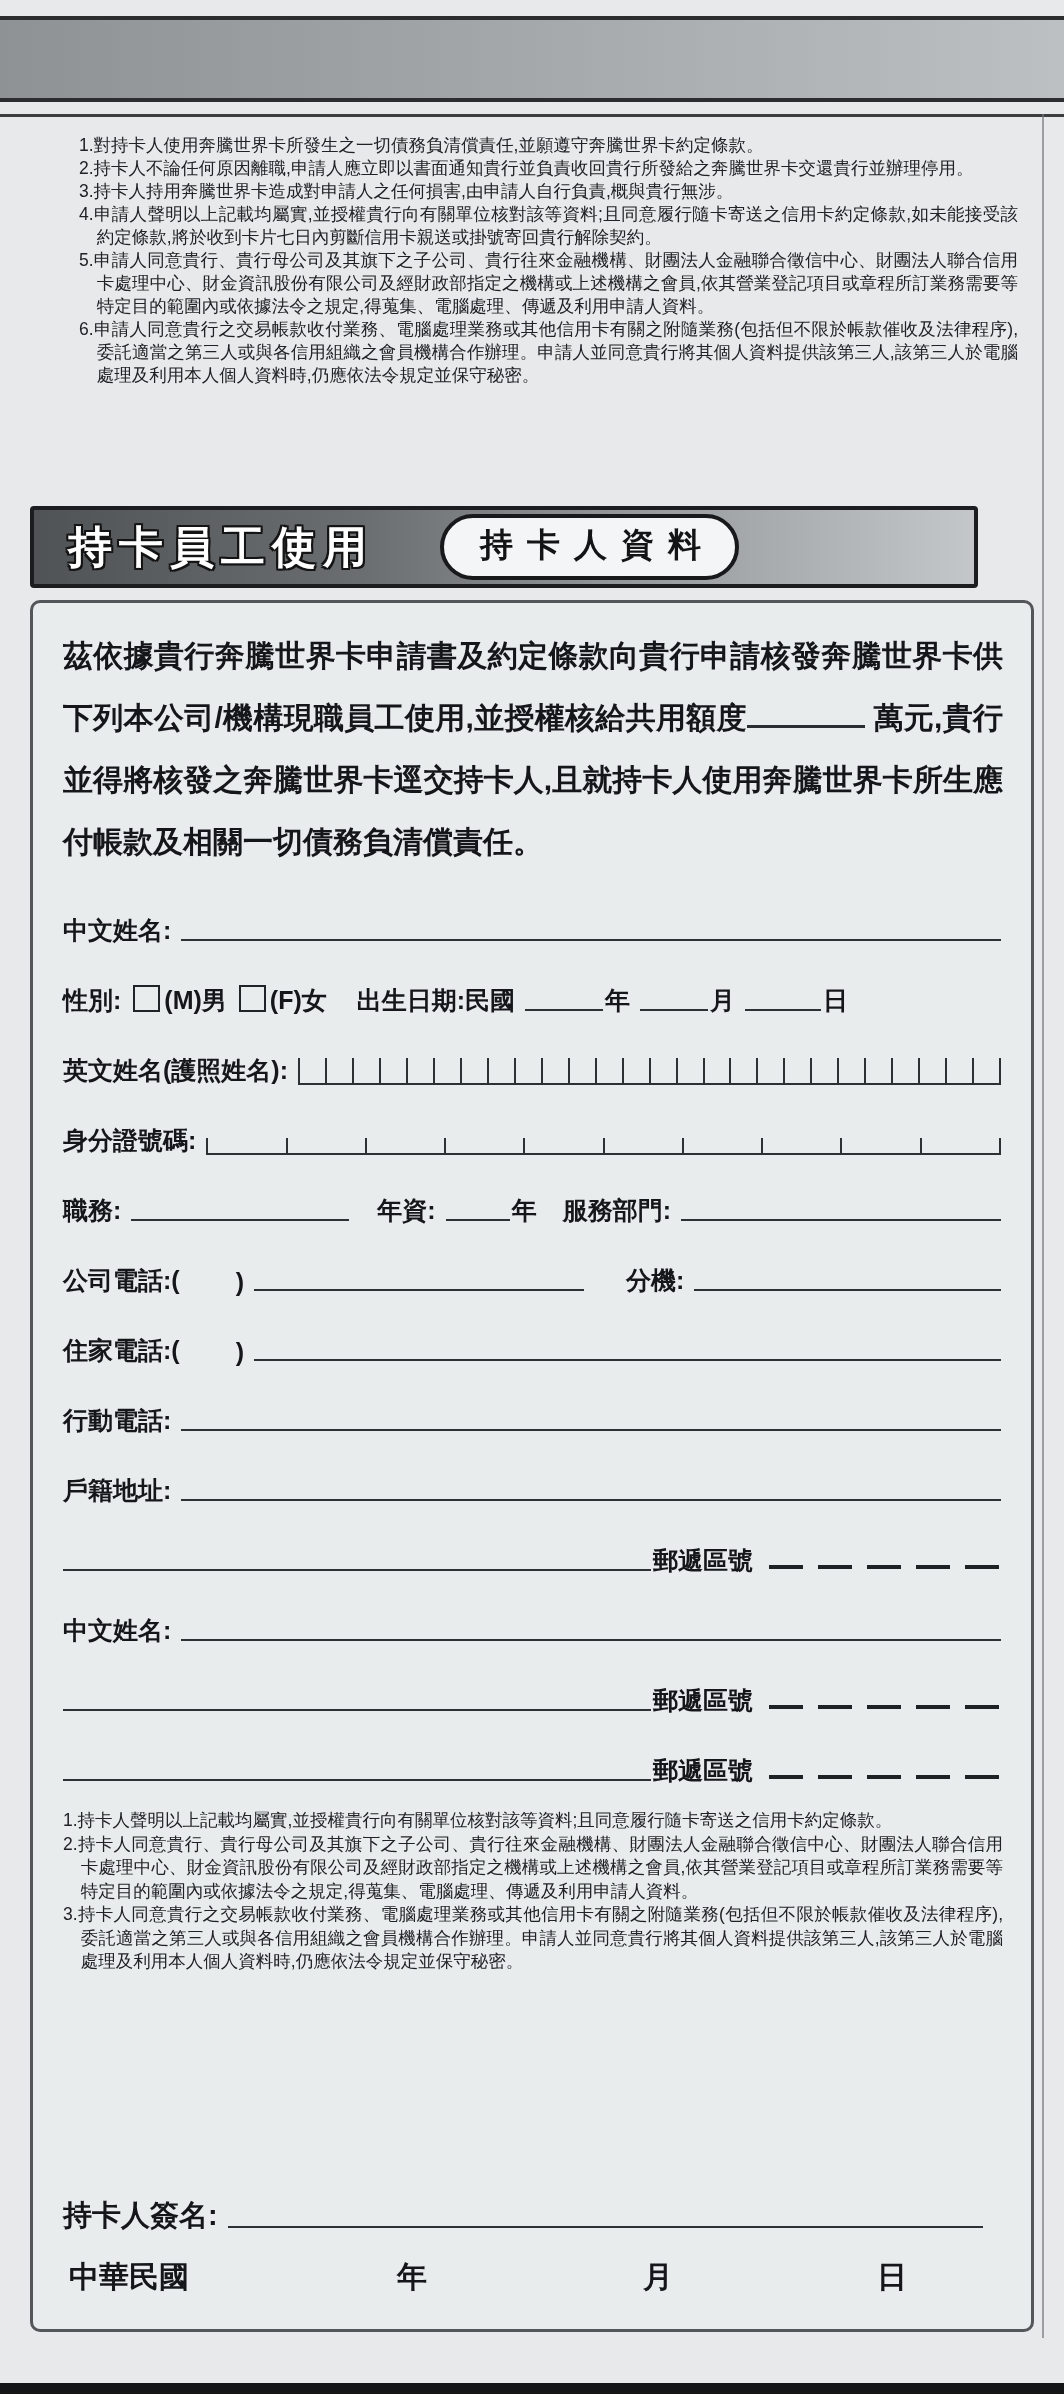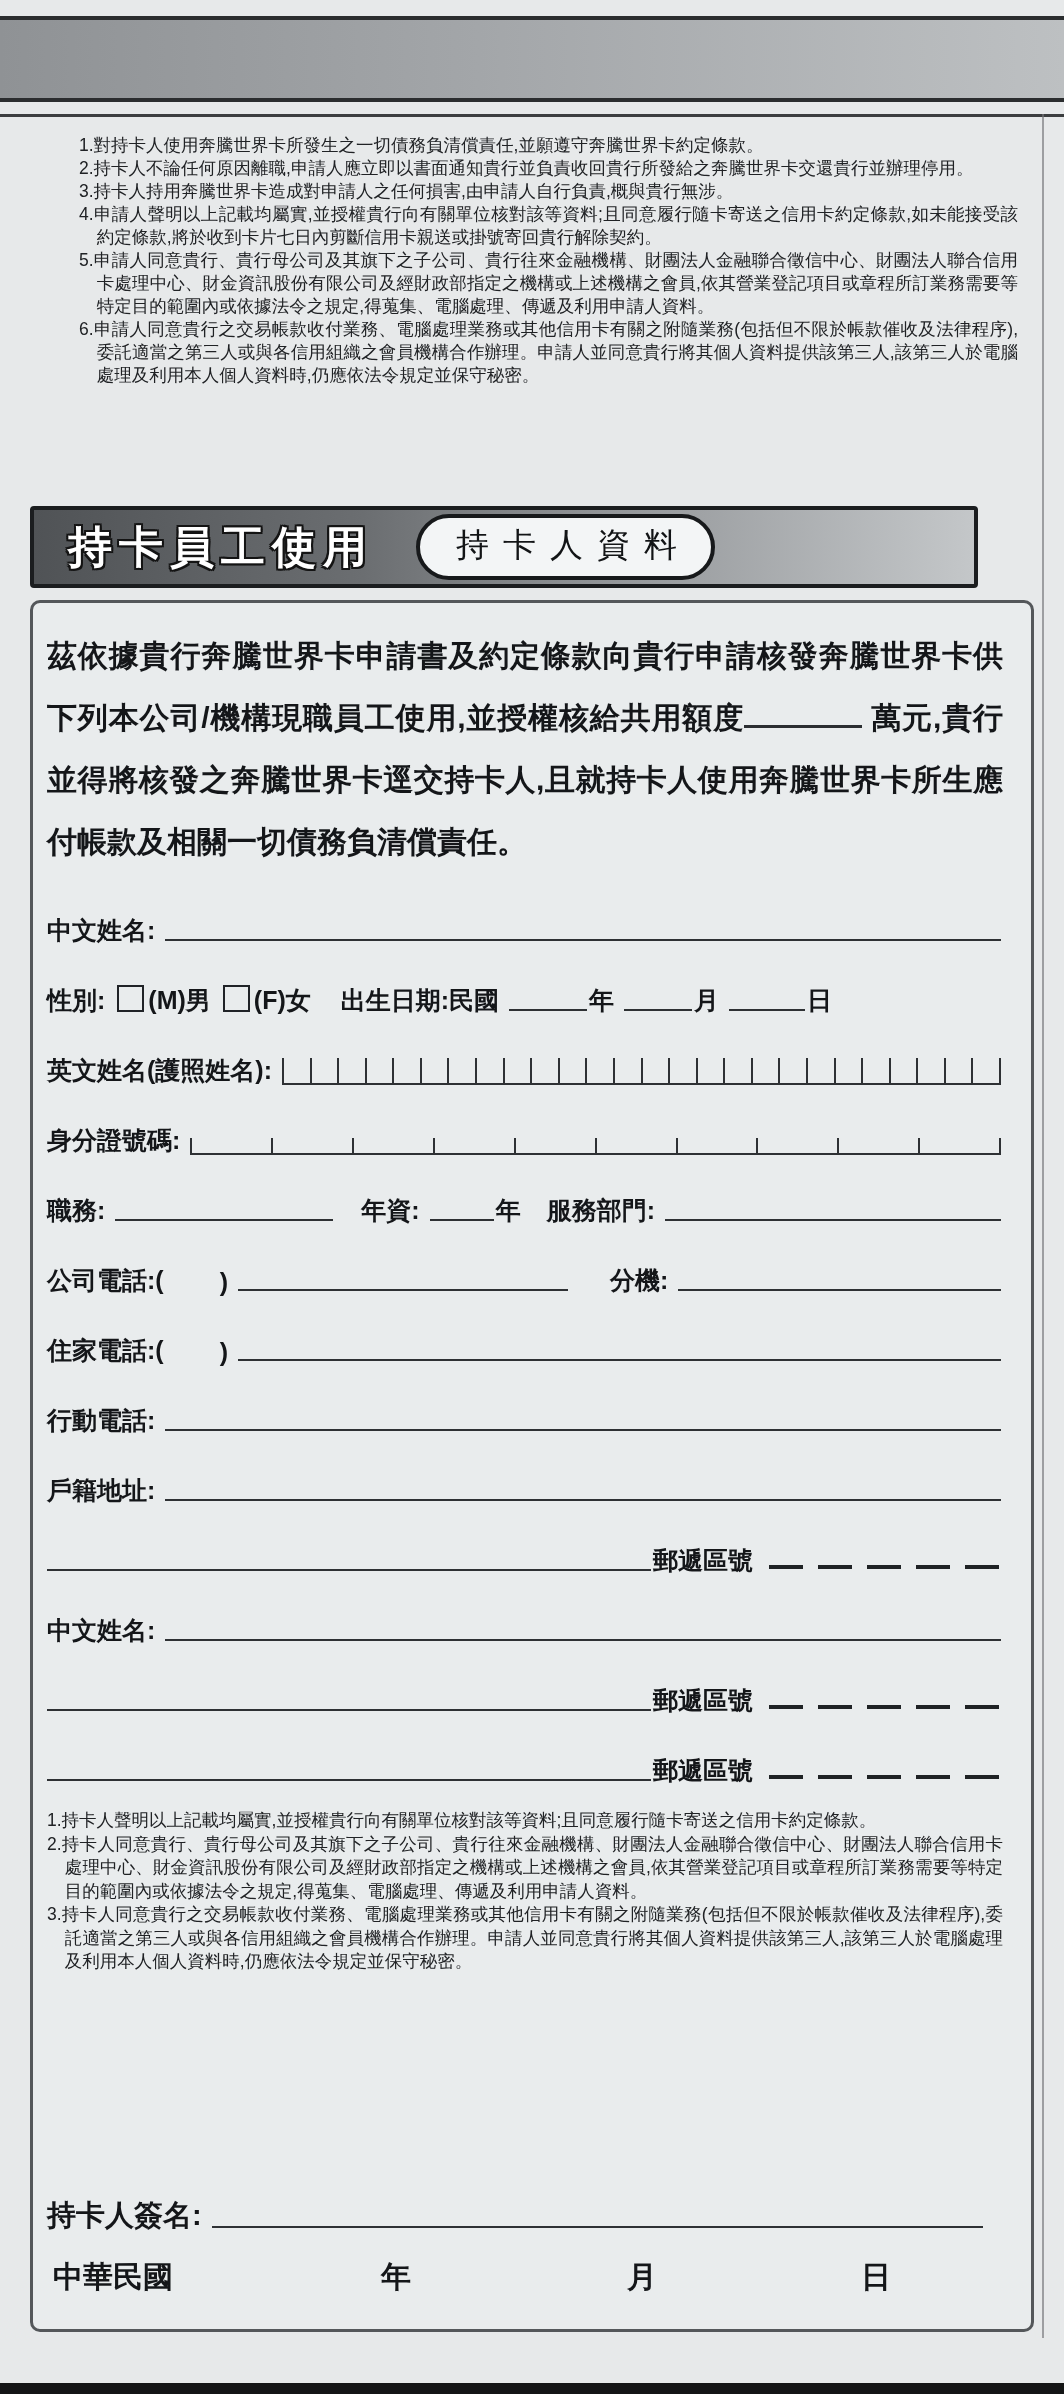--- a/index.html
+++ b/index.html
@@ -23,37 +23,37 @@
     font-size:17.5px;line-height:23px;font-weight:500;color:#202225;
     text-align:justify;
   }
   .intro ol{list-style:none;margin:0;padding:0;}
   .intro li{text-indent:-1.02em;padding-left:1.02em;margin-left:43px;}
 
   .section-bar{
     position:absolute;left:30px;top:506px;width:948px;height:82px;box-sizing:border-box;
     border:4px solid #1b1d1f;border-radius:4px;
     background:linear-gradient(90deg,#505356 0%,#6b6e71 35%,#94979a 62%,#c4c7c9 100%);
-    display:flex;align-items:center;
+    display:flex;align-items:center;gap:24px;
   }
   .tab-label{
     font-size:44px;font-weight:800;color:#ffffff;letter-spacing:7px;margin-left:34px;white-space:nowrap;
     text-shadow:-2px -2px 0 #141414,2px -2px 0 #141414,-2px 2px 0 #141414,2px 2px 0 #141414,
                 -2px 0 0 #141414,2px 0 0 #141414,0 -2px 0 #141414,0 2px 0 #141414;
   }
   .pill{
     margin-left:42px;background:#f3f5f6;border:4px solid #17191b;border-radius:44px;
     height:54px;display:flex;align-items:center;padding:0 20px 4px 36px;
-    font-size:33px;font-weight:400;letter-spacing:14px;color:#121416;white-space:nowrap;
+    font-size:33px;font-weight:700;letter-spacing:14px;color:#121416;white-space:nowrap;
   }
 
   .main-box{
     position:absolute;left:30px;top:600px;width:1004px;height:1732px;box-sizing:border-box;
     border:3px solid #54575a;border-radius:10px;background:#e9eced;
-    padding:20px 28px 14px 14px;
+    padding:20px 28px 14px 30px;
     display:flex;flex-direction:column;
   }
   .agreement{
     font-size:30px;line-height:62px;font-weight:600;color:#141619;
     text-align:justify;margin:2px 0 6px 0;
   }
   .blank-inline{display:inline-block;width:118px;border-bottom:3px solid #2b2e31;vertical-align:baseline;}
 
   .row{display:flex;align-items:flex-end;height:70px;font-size:25px;font-weight:600;color:#141619;white-space:nowrap;}
   .row .lbl{flex:0 0 auto;padding-bottom:2px;}

